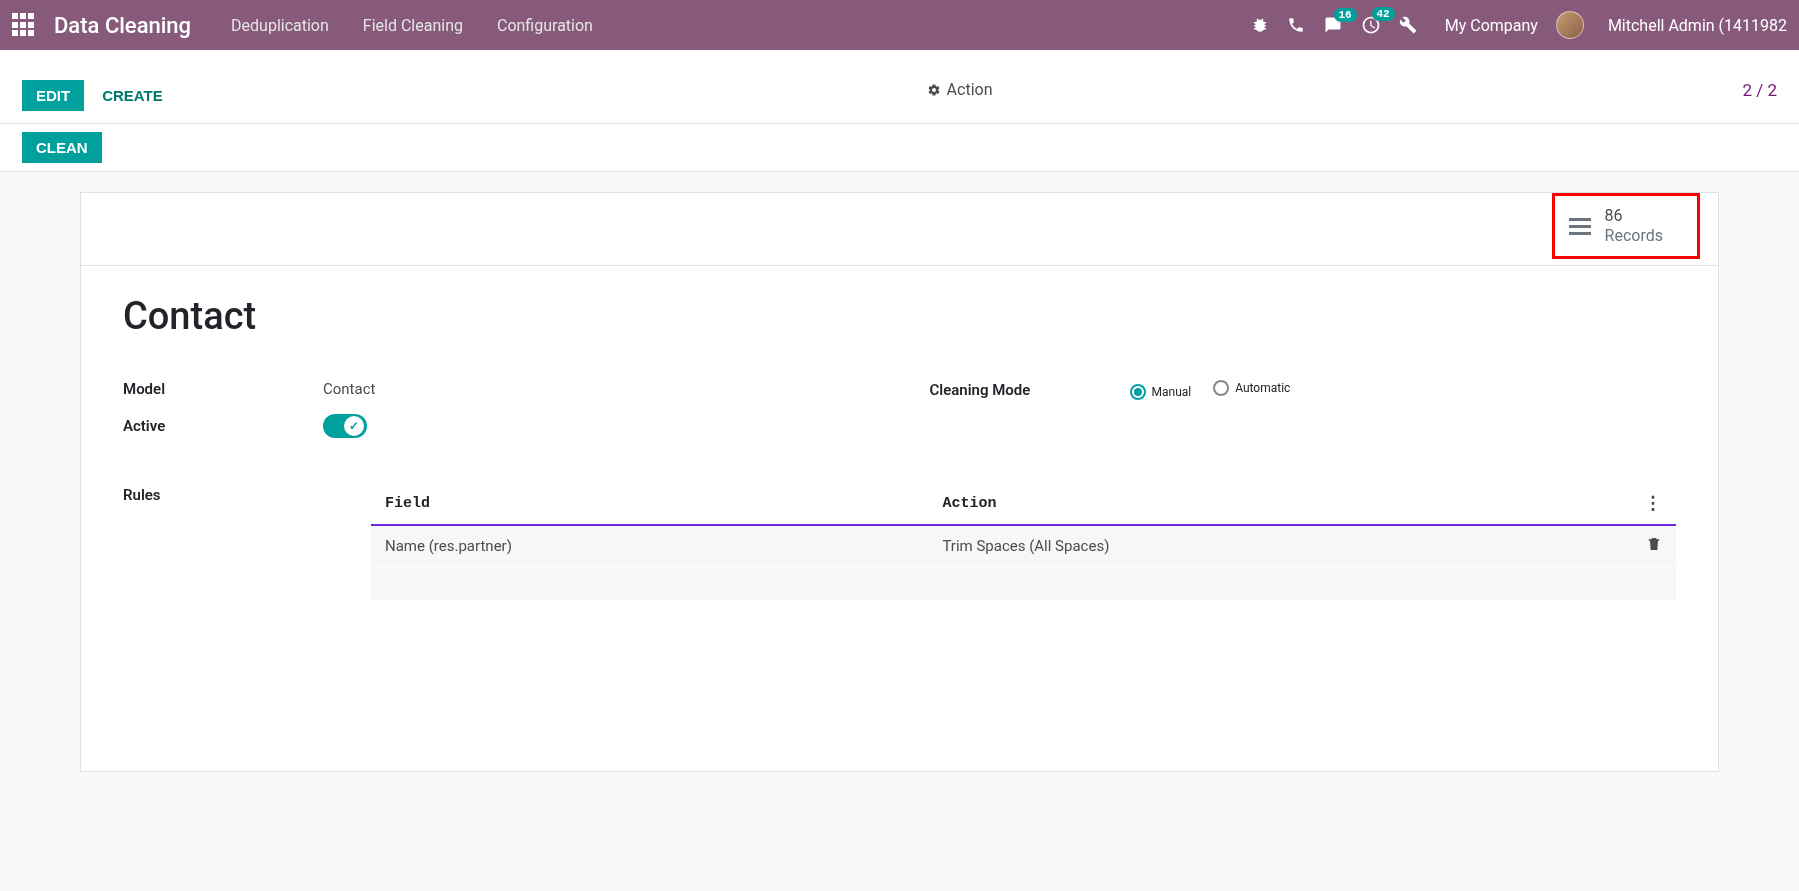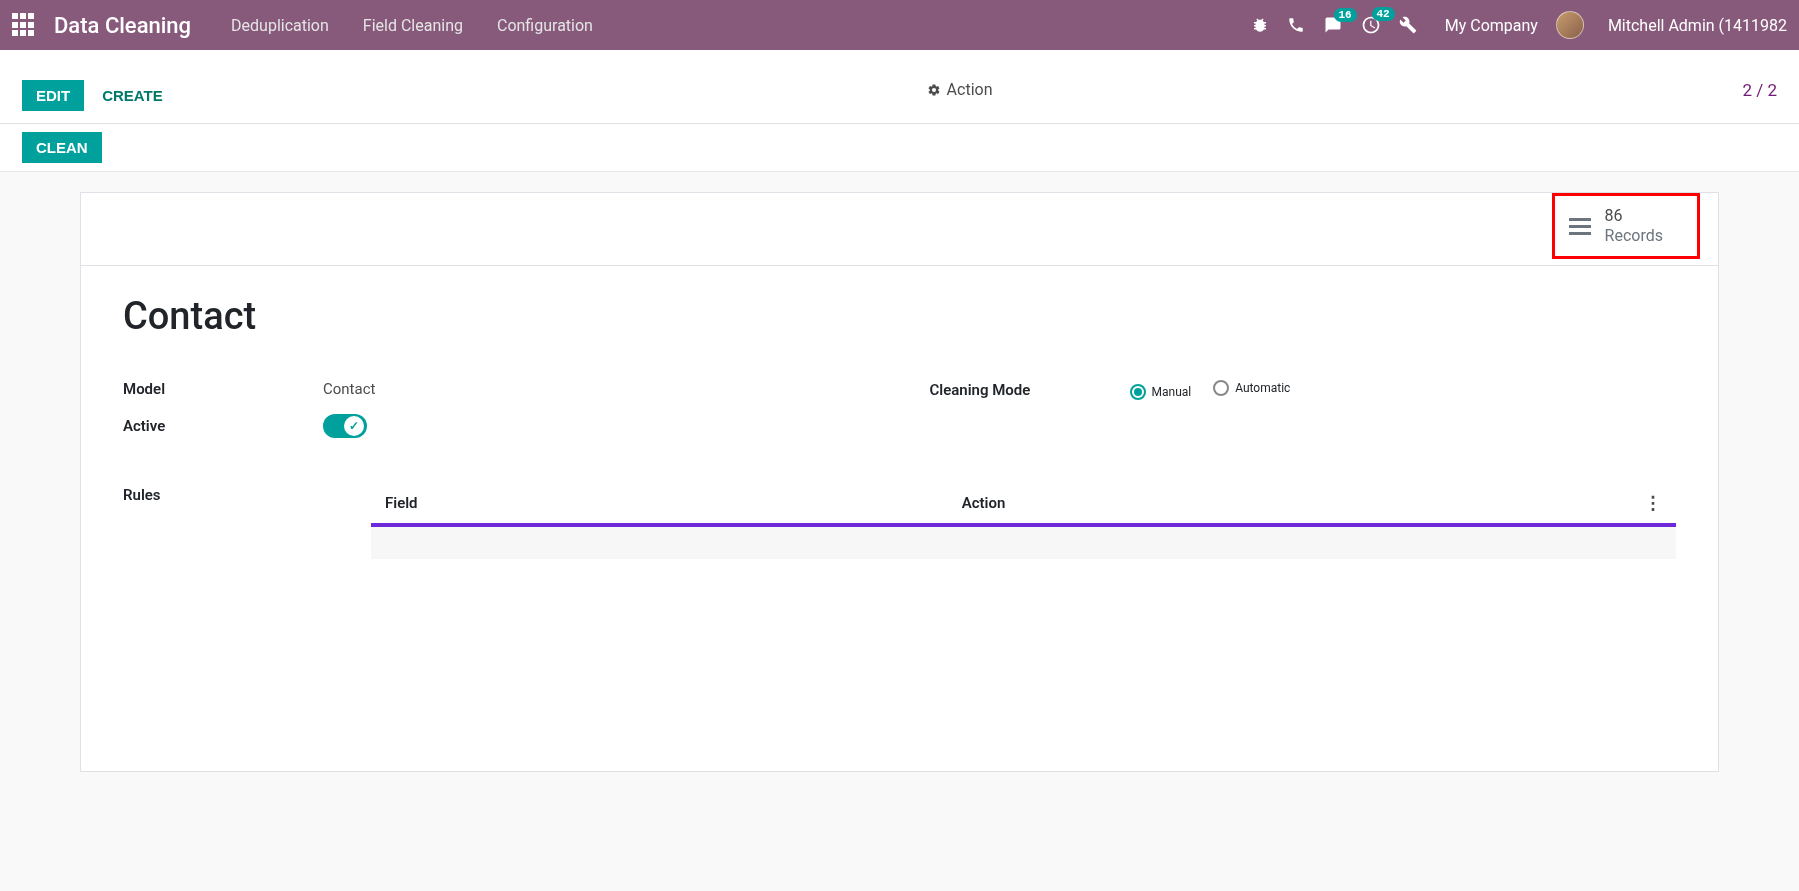--- a/index.html
+++ b/index.html
@@ -61,21 +61,21 @@
 .radio-dot { width:8px; height:8px; background:#00a09d; border-radius:50%; }
 
 .tag-pill { display:inline-block; border:1px solid #bbb; border-radius:14px; padding:3px 12px; font-size:14px; color:#555; }
 .notify-text { font-size:15px; margin-top:10px; }
 .notify-text .kw { color:#813058; }
 
 .rules-label { font-weight:600; font-size:15px; margin-top:40px; display:block; }
 .rules-table-wrap { margin-left: 248px; margin-top: -22px; }
 
 table.rules { width:100%; border-collapse:collapse; font-size:15px; }
-table.rules th { text-align:left; font-weight:600; padding:10px 14px; border-bottom:4px solid #6d28d9; }
+table.rules th { text-align:left; font-weight:600; padding:10px 14px; border-bottom:2px solid #6d28d9;font-family:Liberation Mono, monospace; }
 table.rules th.actions { text-align:right; width:40px; }
 table.rules td { padding:10px 14px; background:#f7f7f7; border-bottom:1px solid #fff; color:#4c4c4c; }
 table.rules td.delete { text-align:right; }
 .add-line { color:#00796b; cursor:pointer; padding:10px 14px; display:block; font-size:15px; }
 .blank-row td { height:34px; background:#f0f0f0; }
 
 .kebab { cursor:pointer; font-size:18px; color:#4c4c4c; }
 .trash { cursor:pointer; color:#4c4c4c; }
 
 </style>
@@ -209,20 +209,29 @@
       <div class="rules-table-wrap">
         <table class="rules">
           <thead>
             <tr>
               <th>Field</th>
               <th>Action</th>
               <th class="actions"><span class="kebab">⋮</span></th>
             </tr>
           </thead>
           <tbody>
+            <tr>
+              <td>Name (res.partner)</td>
+              <td>Trim Spaces (All Spaces)</td>
+              <td class="delete"><span class="trash">
+                <svg width="16" height="16" viewBox="0 0 24 24">
+                      <path fill="#4c4c4c" d="M6 7h12l-1 14H7L6 7zm3-4h6l1 2h4v2H4V5h4l1-2z"></path>
+                    </svg>
+              </span></td>
+            </tr>
             <tr class="blank-row">
                 <td colspan="3"></td>
               </tr>
           </tbody>
         </table>
       </div>
 
     </div>
   </div>
 </div>

